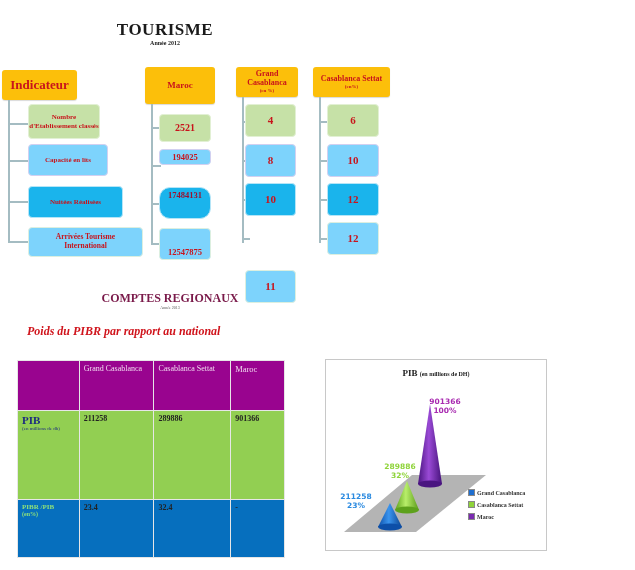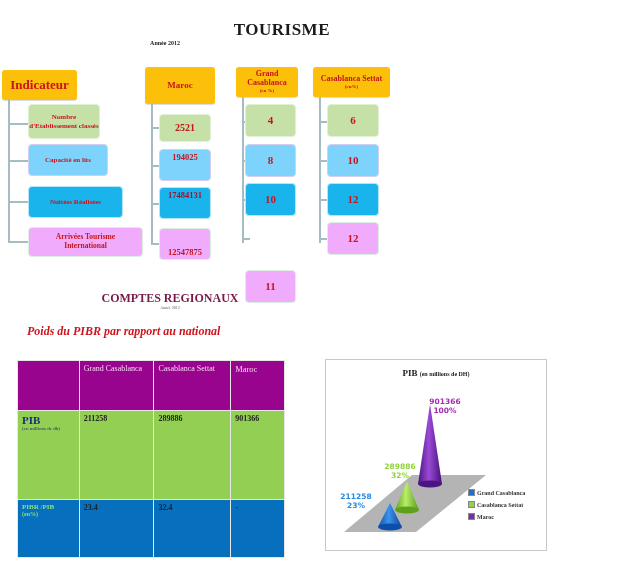--- a/index.html
+++ b/index.html
@@ -1,27 +1,27 @@
 <!DOCTYPE html>
 <html><head>
 <meta charset="utf-8">
 <style>
   html, body { margin:0; padding:0; background:#ffffff; }
   body { width:635px; height:570px; position:relative; overflow:hidden; font-family:"Liberation Serif", serif; }
   .abs { position:absolute; }
-  .title { left:0; width:330px; top:20px; text-align:right; font-weight:bold; font-size:17px; color:#1a1a1a; letter-spacing:0.5px; }
+  .title { left:0; width:330px; top:20px; text-align:center; font-weight:bold; font-size:17px; color:#1a1a1a; letter-spacing:0.5px; }
   .subtitle { left:0; width:330px; top:40px; text-align:center; font-weight:bold; font-size:6px; color:#222; }
 
   .hdr { background:#fcbf0a; border-radius:3px; color:#c8141c; font-weight:bold; text-align:center; display:flex; align-items:center; justify-content:center; flex-direction:column; line-height:1.1; box-shadow:0 1px 1px rgba(0,0,0,0.15); }
   .hdr small { font-size:5px; }
   .box { border-radius:4px; border:1.5px solid #dfeedd; color:#c8141c; font-weight:bold; text-align:center; display:flex; align-items:center; justify-content:center; line-height:1.15; box-sizing:border-box; }
   .c-green { background:#c6e1a7; border-color:#e2f0d4; }
   .c-purple { background:#7dd3fc; border-color:#d2d0f0; }
   .c-blue { background:#1ab4ec; border-color:#b5e5f7; }
-  .c-yellow { background:#f0abfc; border-color:#dcefe0; }
+  .c-yellow { background:#7dd3fc; border-color:#dcefe0; }
   .vline { width:2px; background:#a4bcc2; }
   .hline { height:2px; background:#a4bcc2; }
 
   .sec2-title { left:0; width:340px; top:291px; text-align:center; font-weight:bold; font-size:12px; color:#7a1a4a; }
   .sec2-sub { left:0; width:340px; top:305px; text-align:center; font-size:4px; color:#555; }
   .sec2-heading { left:27px; top:324px; font-weight:bold; font-size:12px; color:#d0141c;font-style:italic; }
 
   table.pib { position:absolute; left:17px; top:360px; width:268px; height:198px; border-collapse:collapse; font-family:"Liberation Serif", serif; }
   table.pib td { border:1px solid #e6e6e6; vertical-align:top; padding:3px 4px; font-size:8px; }
   .th-row td { background:#99048f; color:#f0d8ef; height:43px; font-size:7px; }
@@ -66,22 +66,22 @@
   <div class="abs hdr" style="left:145px;top:67px;width:70px;height:37px;font-size:9px;">
     <span>Maroc</span>
   </div>
   <div class="abs vline" style="left:151px;top:104px;height:140px;"></div>
   <div class="abs hline" style="left:151px;top:127px;width:10px;"></div>
   <div class="abs hline" style="left:151px;top:165px;width:10px;"></div>
   <div class="abs hline" style="left:151px;top:203px;width:10px;"></div>
   <div class="abs hline" style="left:151px;top:243px;width:10px;"></div>
 
   <div class="abs box c-green" style="left:159px;top:114px;width:52px;height:28px;font-size:10px;">2521</div>
-  <div class="abs box c-purple" style="left:159px;top:149px;width:52px;height:32px;font-size:8.5px;align-items:flex-start;padding-top:3px;">194025</div>
-  <div class="abs box c-blue" style="left:159px;top:187px;width:52px;height:32px;font-size:8.5px;align-items:flex-start;padding-top:3px;color:#9a1230;">17484131</div>
+  <div class="abs box c-purple" style="left:159px;top:149px;width:52px;height:16px;font-size:8.5px;align-items:flex-start;padding-top:3px;">194025</div>
+  <div class="abs box c-blue" style="left:159px;top:187px;width:52px;height:32px;font-size:8.5px;align-items:flex-start;padding-top:3px;color:#9a1230;border-radius:11px;">17484131</div>
   <div class="abs box c-yellow" style="left:159px;top:228px;width:52px;height:32px;font-size:8.5px;align-items:flex-start;padding-top:19px;">12547875</div>
 </div>
 
 <div>
   <div class="abs hdr" style="left:236px;top:67px;width:62px;height:30px;font-size:8px;">
     <span>Grand Casablanca</span>
     <small>(en %)</small>
   </div>
   <div class="abs vline" style="left:242px;top:97px;height:146px;"></div>
   <div class="abs hline" style="left:242px;top:121px;width:8px;"></div>

